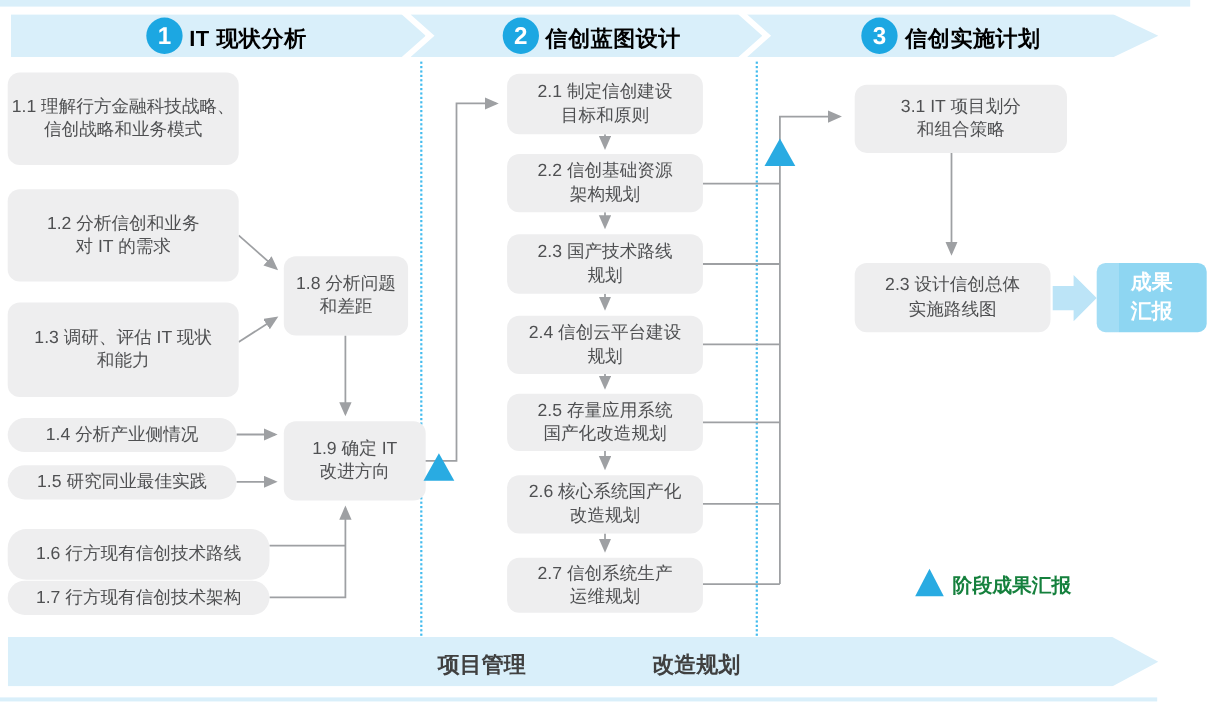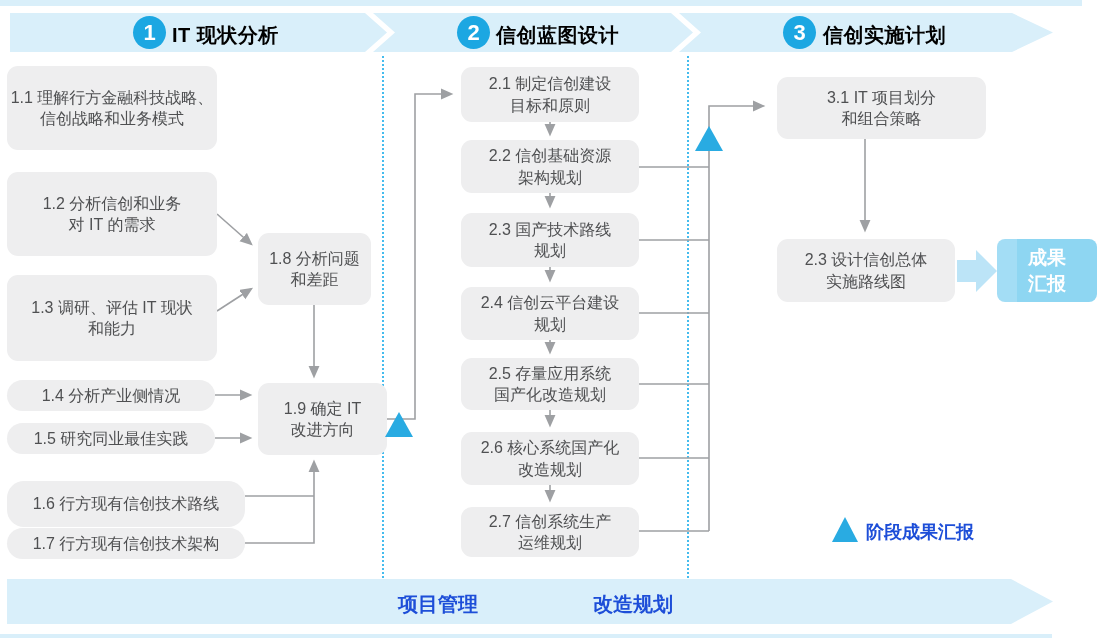--- a/index.html
+++ b/index.html
@@ -47,30 +47,30 @@
   }
 
   .tri{
     position:absolute;width:0;height:0;z-index:4;
     border-left:14px solid transparent;border-right:14px solid transparent;
     border-bottom:25px solid #29ABE2;
   }
   .tri.small{border-left-width:13px;border-right-width:13px;border-bottom-width:25px;}
 
   .legend-label{
-    position:absolute;left:866px;top:520px;font-size:18px;font-weight:bold;color:#1d4ed8;z-index:3;
+    position:absolute;left:866px;top:520px;font-size:18px;font-weight:bold;color:#15803d;z-index:3;
     white-space:nowrap;
   }
 
   .bottom-band{
     position:absolute;left:7px;top:579px;width:1046px;height:45px;background:#D9EFFA;z-index:1;
     clip-path:polygon(0 0, calc(100% - 42px) 0, 100% 50%, calc(100% - 42px) 100%, 0 100%);
   }
   .bandlabel{
-    position:absolute;top:591px;font-size:20px;font-weight:bold;color:#1d4ed8;z-index:3;white-space:nowrap;
+    position:absolute;top:591px;font-size:20px;font-weight:bold;color:#404040;z-index:3;white-space:nowrap;
   }
 </style>
 </head>
 <body>
 
 <div id="canvas">
 
   <div class="strip top"></div>
 
   <div class="seg seg1"></div>
@@ -143,21 +143,21 @@
 规划</div>
   <div class="box" style="left:461px;top:287px;width:178px;height:53px">2.4 信创云平台建设
 规划</div>
   <div class="box" style="left:461px;top:358px;width:178px;height:52px">2.5 存量应用系统
 国产化改造规划</div>
   <div class="box" style="left:461px;top:432px;width:178px;height:53px">2.6 核心系统国产化
 改造规划</div>
   <div class="box" style="left:461px;top:507px;width:178px;height:50px">2.7 信创系统生产
 运维规划</div>
 
-  <div class="box" style="left:777px;top:77px;width:209px;height:62px">3.1 IT 项目划分
+  <div class="box" style="left:777px;top:77px;width:193px;height:62px">3.1 IT 项目划分
 和组合策略</div>
   <div class="box" style="left:777px;top:239px;width:178px;height:63px">2.3 设计信创总体
 实施路线图</div>
   <div class="box result" style="left:997px;top:239px;width:100px;height:63px">成果
 汇报</div>
 
   <div class="tri" style="left:385px;top:412px"></div>
   <div class="tri" style="left:695px;top:126px"></div>
 
   <div class="tri small" style="left:832px;top:517px"></div>

